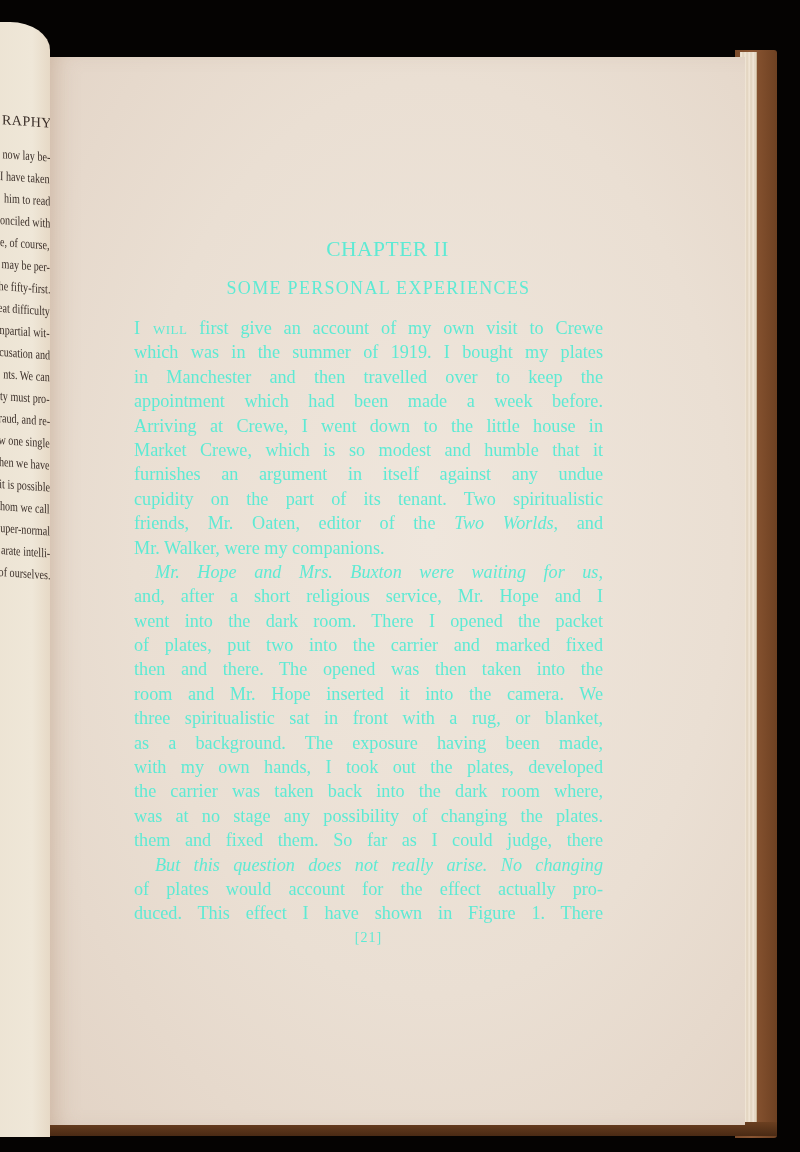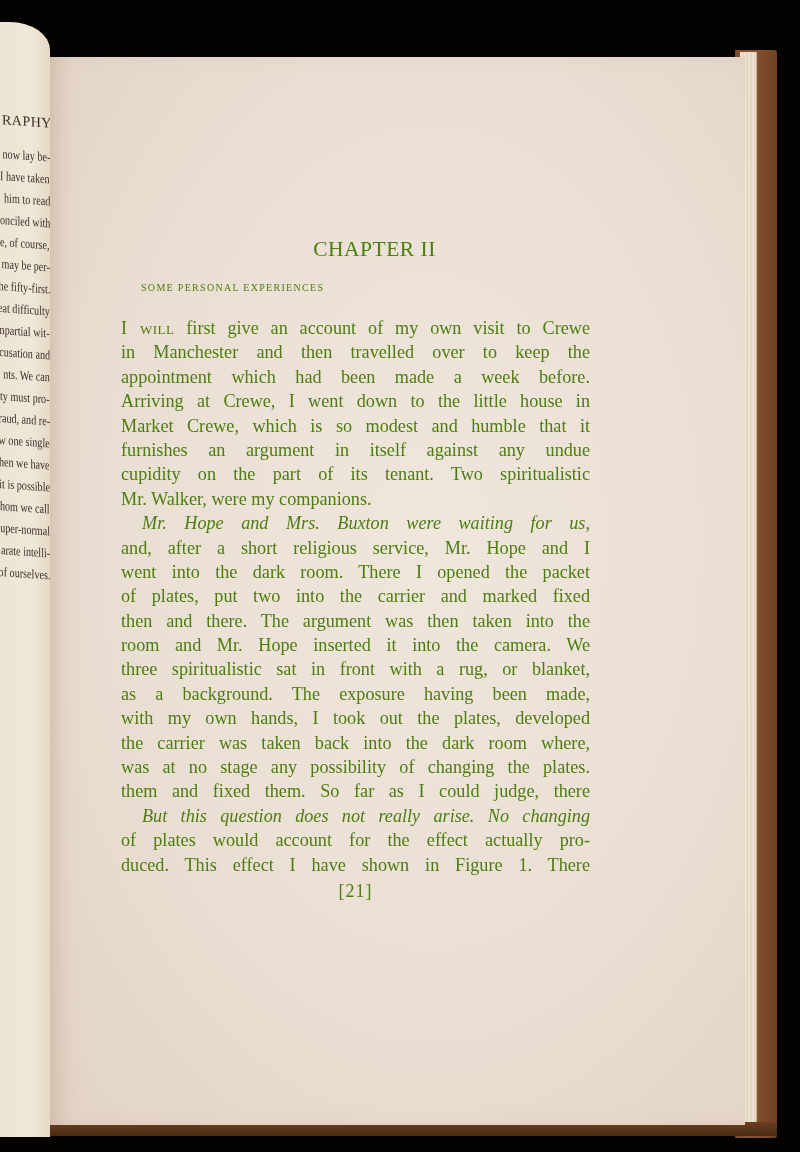--- a/index.html
+++ b/index.html
@@ -34,37 +34,37 @@
     }
     .prev-lines {
       position:absolute; left:10px; top:0; width:50px;
       font-size:15px; color:#3a2e28; line-height:20.4px;
       transform: skewY(4deg); transform-origin:left top;
       font-family: "Liberation Serif", serif;
     }
     .prev-lines .hdr { position:absolute; left:2px; top:88px; font-size:14px; letter-spacing:0.5px; }
     .prev-lines .ln { position:absolute; right:0; white-space:nowrap; text-align:right; font-size:13px; transform:scaleX(0.78); transform-origin:right; }
     .content {
-      position:absolute; left:121px; top:232px; width:469px;
-      color:#4d7c0f;
+      position:absolute; left:134px; top:232px; width:469px;
+      color:#5eead4;
     }
     .chapter {
       text-align:center; font-size:21.5px; letter-spacing:0.5px; margin:0 0 0 38px; height:34px; line-height:34px;
     }
     .subtitle {
-      text-align:left; font-size:10px; letter-spacing:1.3px; margin:10px 0 5px 20px; height:24px; line-height:24px;
+      text-align:center; font-size:18px; letter-spacing:1.3px; margin:10px 0 5px 20px; height:24px; line-height:24px;
     }
     .body {
       margin-top:16px; font-size:18.2px; line-height:24.4px; text-align:justify;
     }
     .line { display:block; height:24.4px; white-space:nowrap; text-align:justify; text-align-last:justify; }
     .line.last { text-align-last:left; }
     .line.indent { padding-left:21px;font-style:italic; }
     .sc { font-variant: small-caps; letter-spacing:0.5px;margin-top:32px; }
-    .folio { text-align:center; font-size:18px; margin-top:4px; letter-spacing:1px; }
+    .folio { text-align:center; font-size:14px; margin-top:4px; letter-spacing:1px; }
   </style>
 </head>
 <body>
 
 <div class="cover-right"></div>
 <div class="page-edges"></div>
 <div class="cover-bottom"></div>
 
 <div class="page">
 </div>
@@ -93,32 +93,34 @@
     <span class="ln" style="top:518px">arate intelli-</span>
     <span class="ln" style="top:540px">of ourselves.</span>
   </div>
 </div>
 
 <div class="content">
   <div class="chapter">CHAPTER II</div>
   <div class="subtitle">SOME PERSONAL EXPERIENCES</div>
   <div class="body">
     <span class="line"><span class="sc">I will</span><span> first give an account of my own visit to Crewe</span></span>
+    <span class="line">which was in the summer of 1919.  I bought my plates</span>
     <span class="line">in Manchester and then travelled over to keep the</span>
     <span class="line">appointment which had been made a week before.</span>
     <span class="line">Arriving at Crewe, I went down to the little house in</span>
     <span class="line">Market Crewe, which is so modest and humble that it</span>
     <span class="line">furnishes an argument in itself against any undue</span>
     <span class="line">cupidity on the part of its tenant.  Two spiritualistic</span>
+    <span class="line"><span>friends, Mr. Oaten, editor of the </span><i>Two Worlds,</i><span> and</span></span>
     <span class="line last">Mr. Walker, were my companions.</span>
     <span class="line indent">Mr. Hope and Mrs. Buxton were waiting for us,</span>
     <span class="line">and, after a short religious service, Mr. Hope and I</span>
     <span class="line">went into the dark room.  There I opened the packet</span>
     <span class="line">of plates, put two into the carrier and marked fixed</span>
-    <span class="line">then and there.  The argument was then taken into the</span>
+    <span class="line">then and there.  The opened was then taken into the</span>
     <span class="line">room and Mr. Hope inserted it into the camera.  We</span>
     <span class="line">three spiritualistic sat in front with a rug, or blanket,</span>
     <span class="line">as a background.  The exposure having been made,</span>
     <span class="line">with my own hands, I took out the plates, developed</span>
     <span class="line">the carrier was taken back into the dark room where,</span>
     <span class="line">was at no stage any possibility of changing the plates.</span>
     <span class="line">them and fixed them.  So far as I could judge, there</span>
     <span class="line indent">But this question does not really arise.  No changing</span>
     <span class="line">of plates would account for the effect actually pro-</span>
     <span class="line">duced.  This effect I have shown in Figure 1.  There</span>

